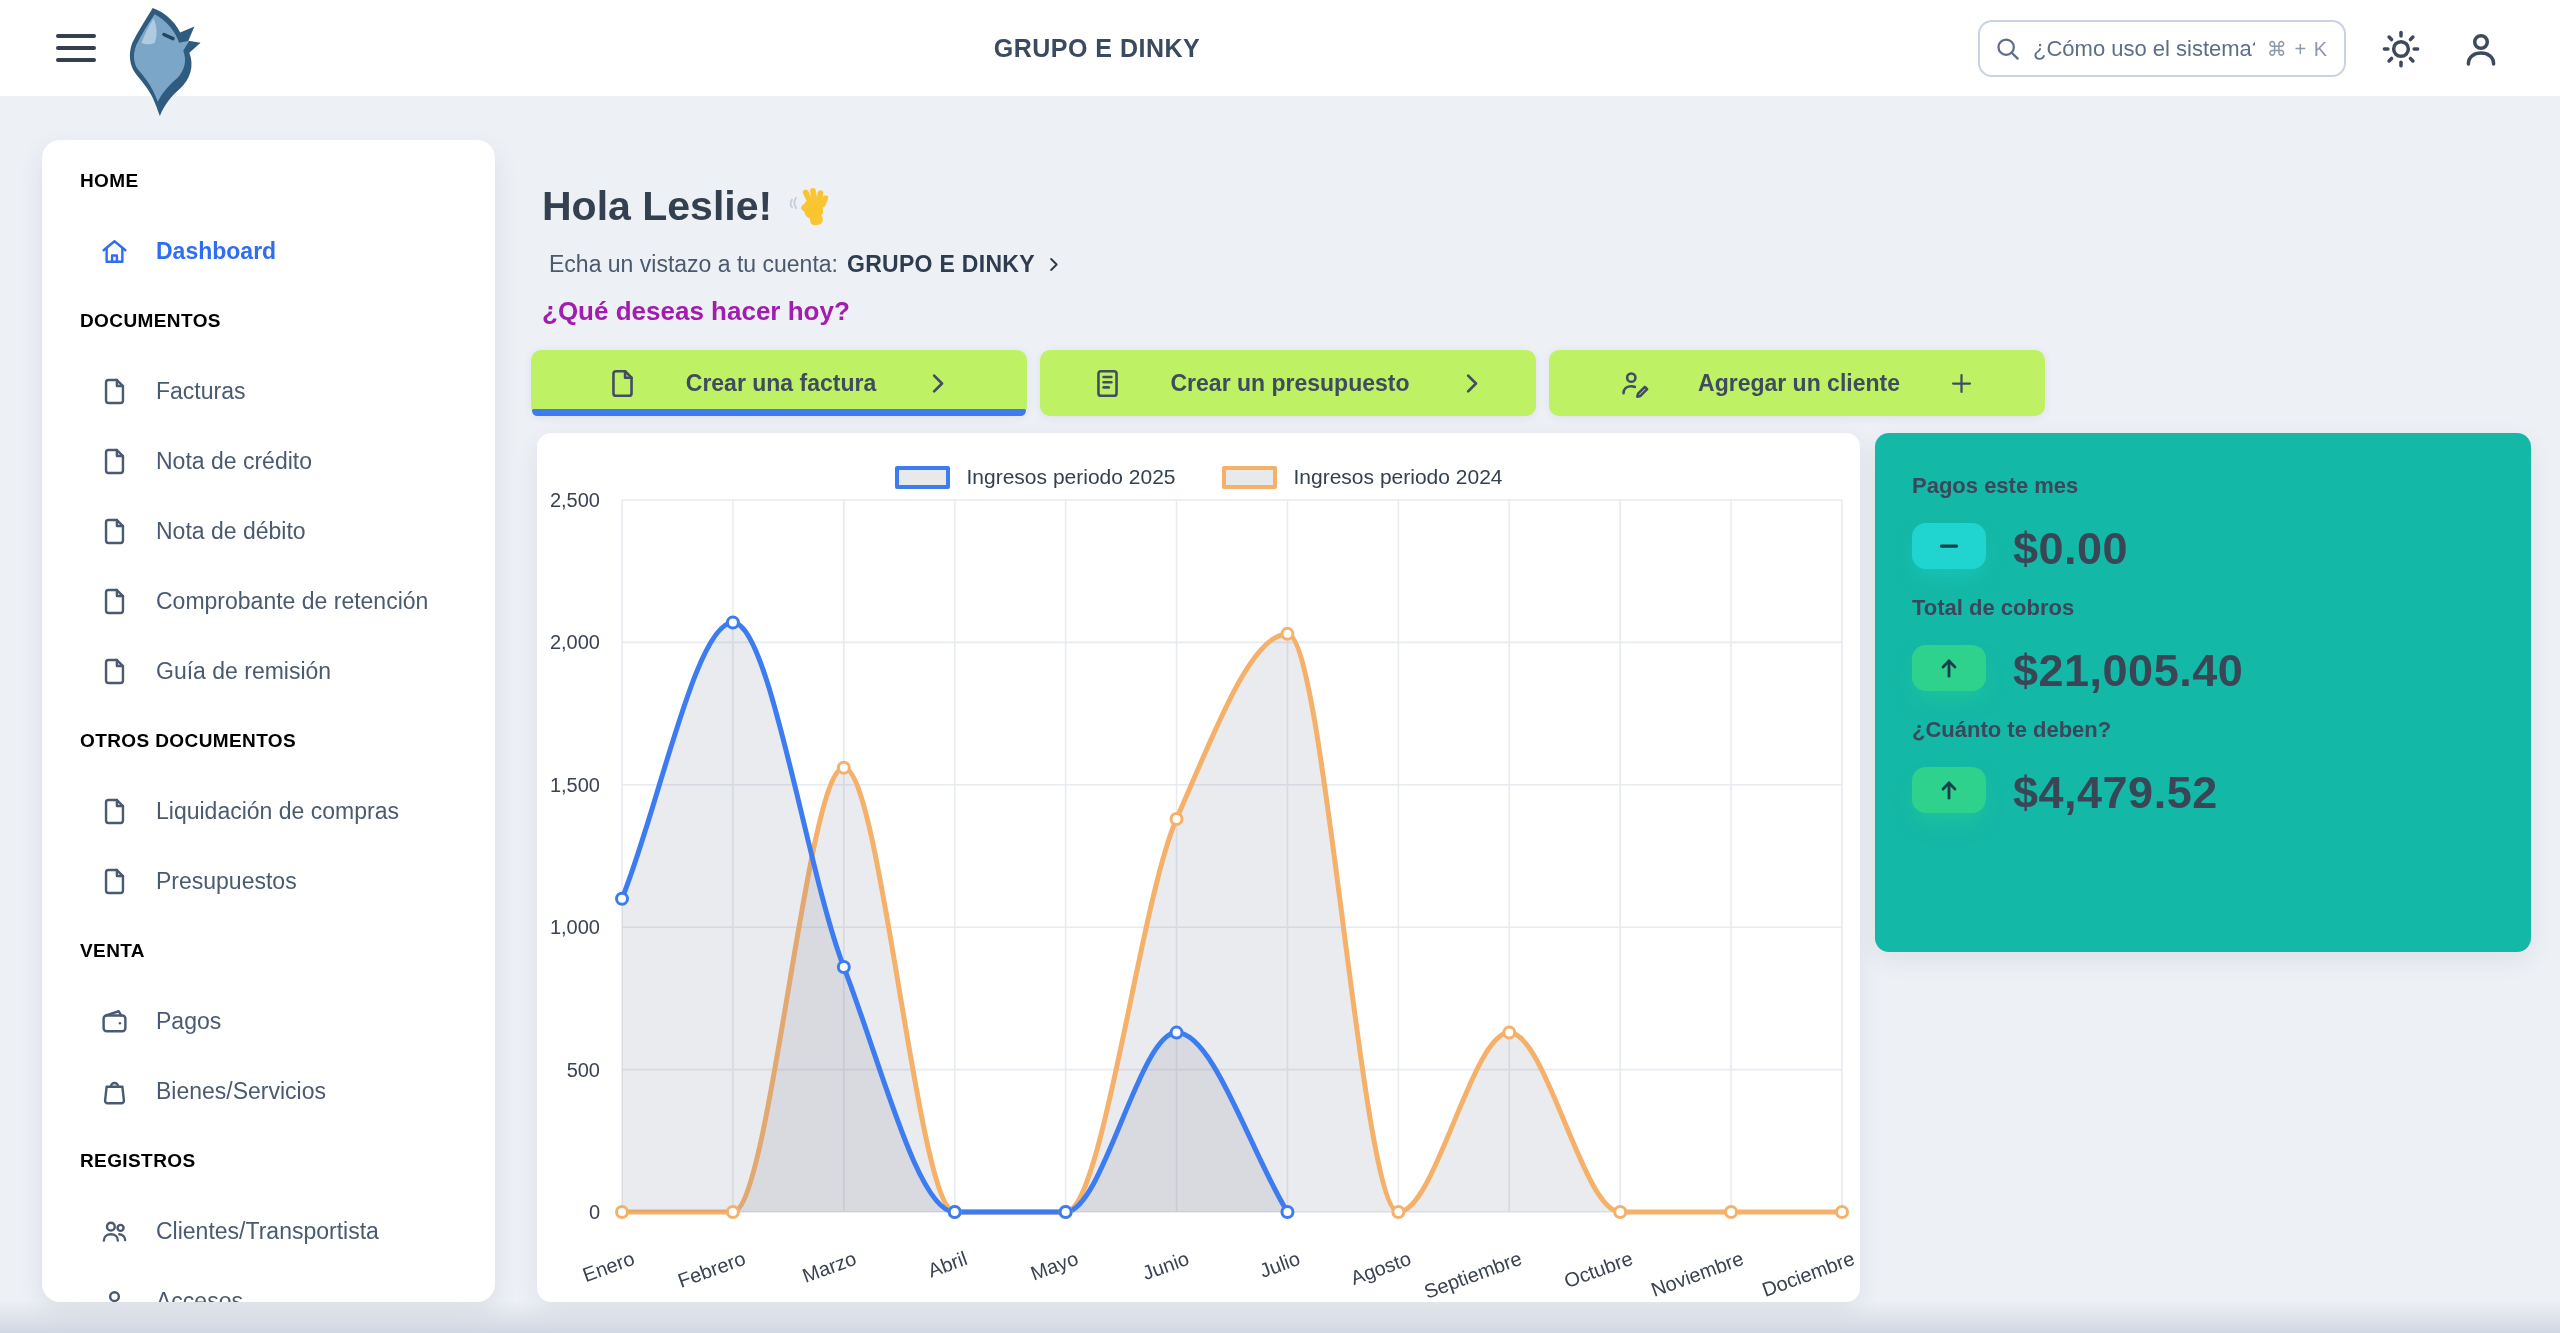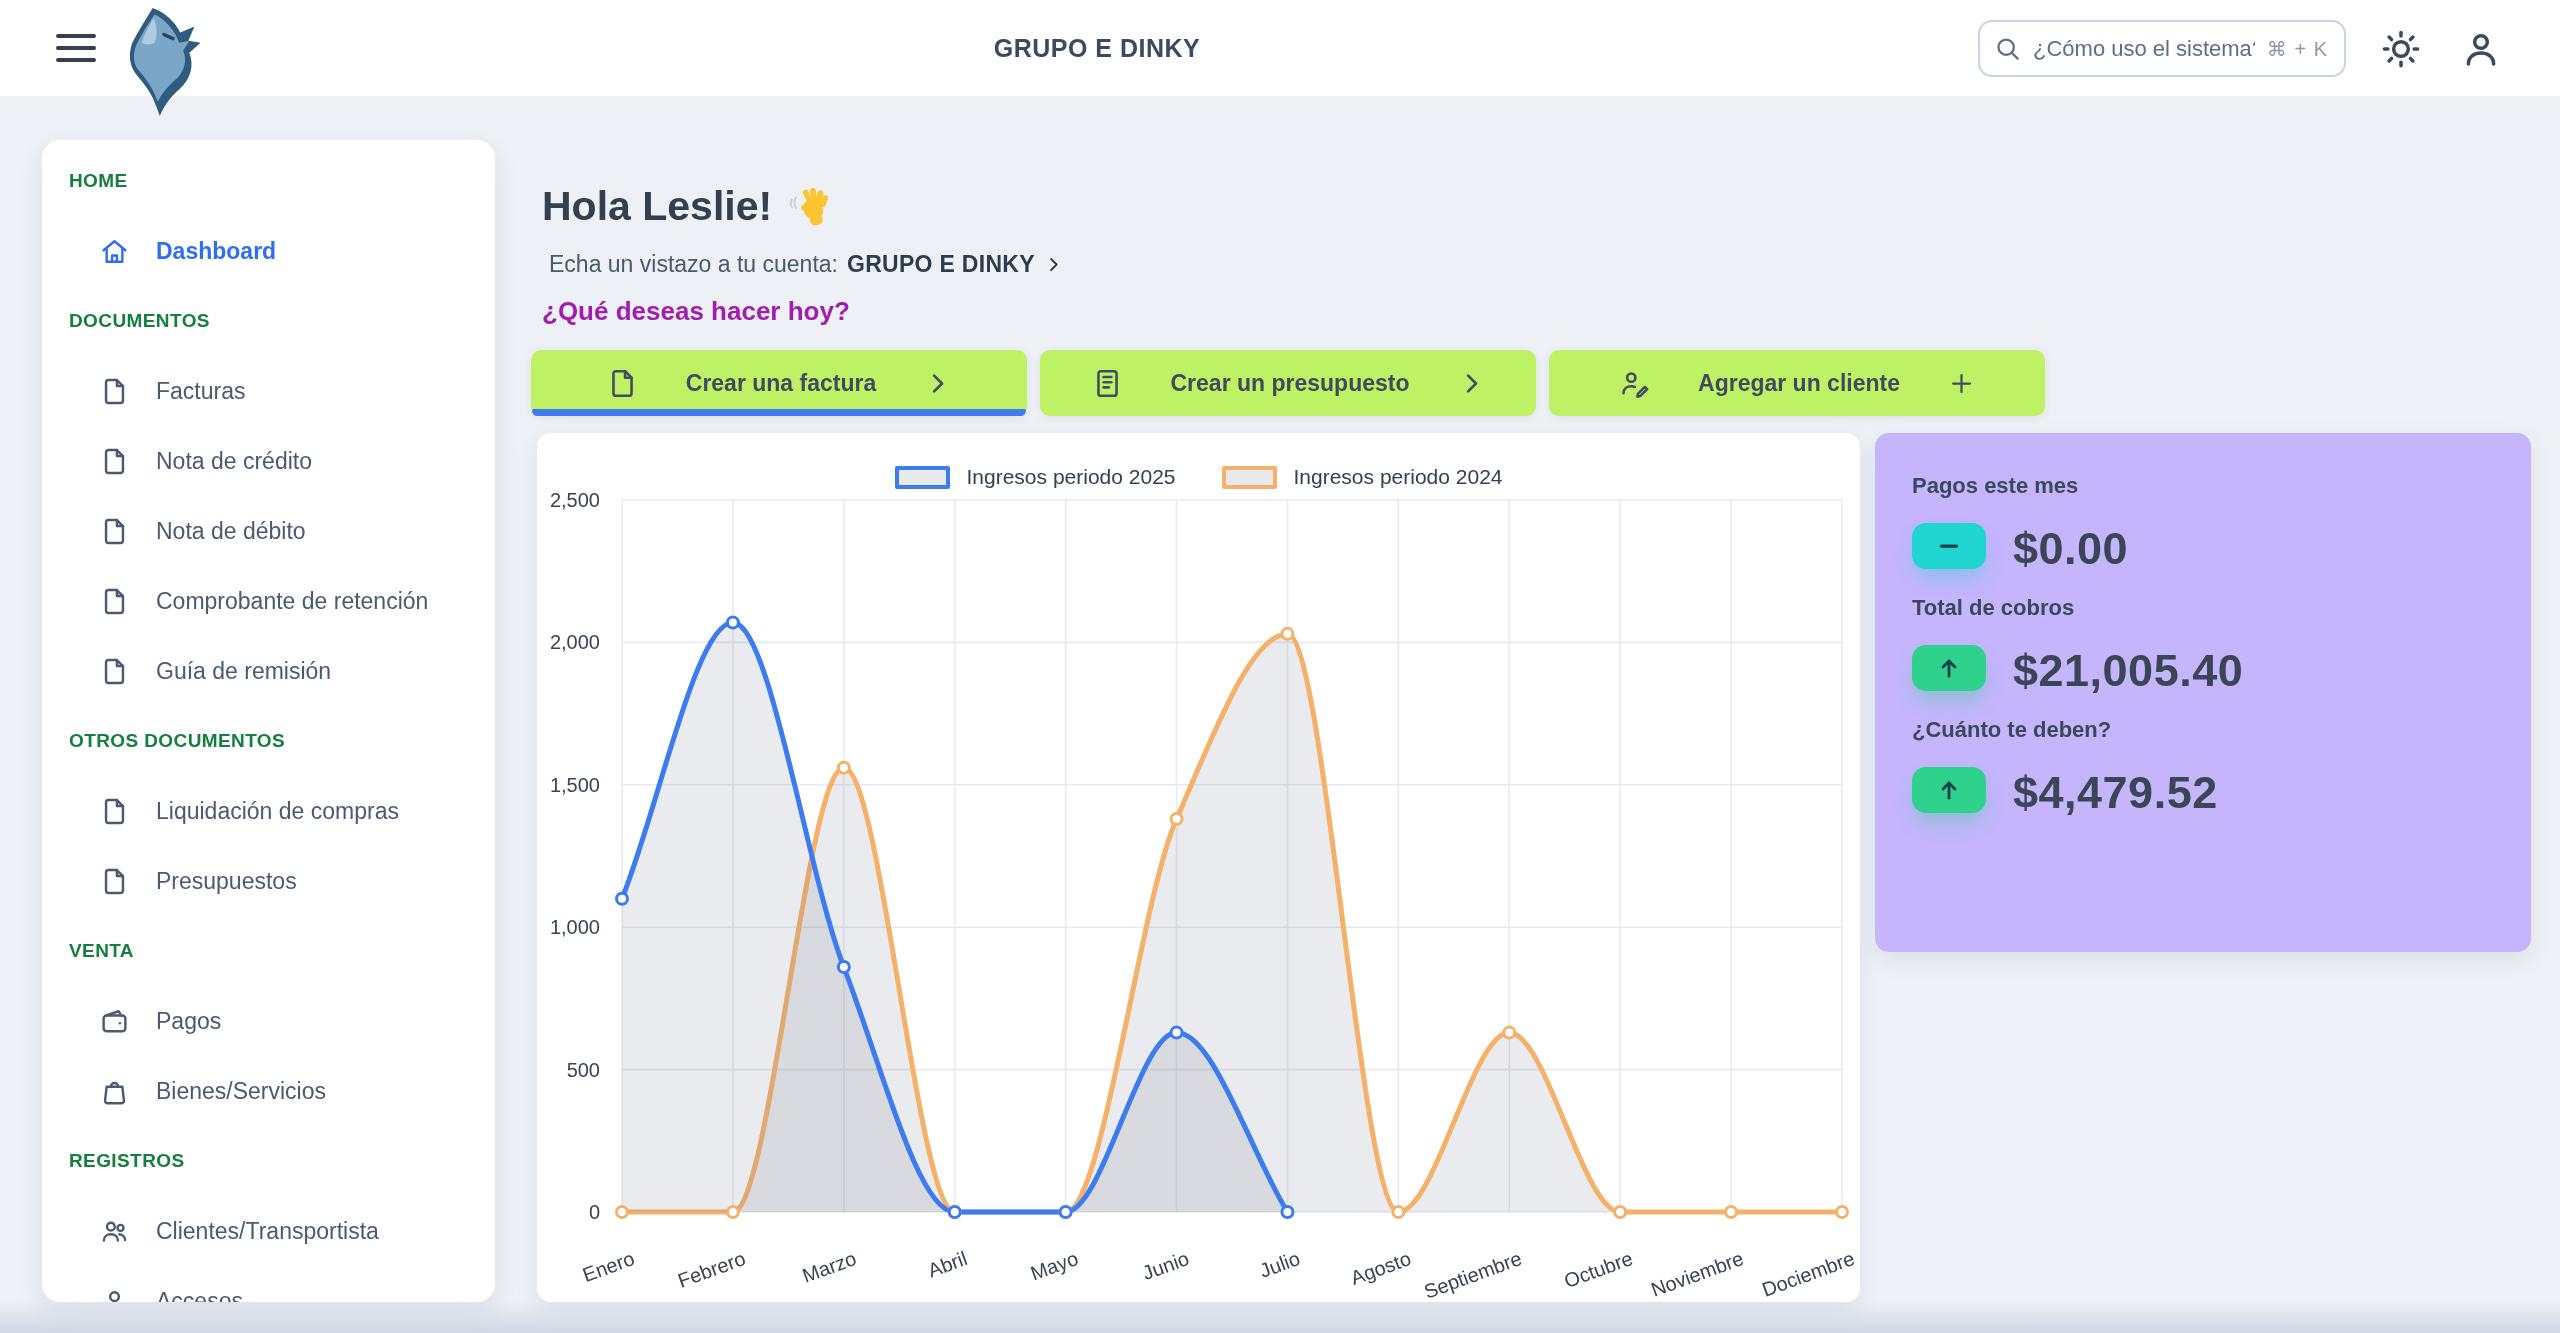--- a/index.html
+++ b/index.html
@@ -16,21 +16,21 @@
   .search-input{flex:1;min-width:0;border:none;outline:none;font-size:22px;color:#49596e;background:transparent}
   .search-input::placeholder{color:#5d6f87}
   .search-shortcut{font-size:20px;color:#8d99ab;white-space:nowrap;letter-spacing:1px}
   .icon-btn{position:absolute;top:28px;width:42px;height:42px;background:none;border:none;cursor:pointer;color:#3d495c;padding:0}
   .icon-btn svg{width:100%;height:100%}
   .icon-btn.sun{left:2380px}
   .icon-btn.user{left:2460px}
   
   .sidebar{position:absolute;left:42px;top:140px;width:453px;height:1162px;background:#fff;border-radius:18px;box-shadow:0 10px 26px rgba(40,60,90,.09);overflow:hidden;padding-top:6px;box-sizing:border-box}
   .side-row{height:70px;display:flex;align-items:center}
-  .side-header{padding-left:27px;font-size:19px;font-weight:700;color:#15803d;letter-spacing:.4px}
+  .side-header{padding-left:38px;font-size:19px;font-weight:700;color:#000000;letter-spacing:.4px}
   .side-item{padding-left:58px;gap:27px;font-size:23px;color:#4a5a70;cursor:pointer}
   .side-item svg{width:29px;height:29px;flex:none}
   .side-item.active{color:#2f6ef0;font-weight:700}
   
   .greeting{position:absolute;left:542px;top:156px;font-size:41px;font-weight:700;color:#33404f;display:flex;align-items:center;gap:16px}
   .greeting .hand{width:44px;height:42px}
   .account-line{position:absolute;left:549px;top:228px;font-size:23px;color:#49596e;display:flex;align-items:center;gap:9px}
   .account-name{font-weight:700;color:#2e3c50;letter-spacing:.3px}
   .account-line .chev{width:19px;height:19px;color:#2e3c50}
   .question{position:absolute;left:542px;top:296px;font-size:26px;font-weight:700;color:#a21caf;margin:0}
@@ -40,21 +40,21 @@
   .action-card svg.lead{width:31px;height:31px;color:#414e62}
   .action-card svg.trail{width:27px;height:27px;color:#414e62}
   .action-card.active::after{content:"";position:absolute;left:1px;right:1px;bottom:0;height:7px;background:#3e7bf0;border-radius:3px 3px 10px 10px}
   
   .chart-card{position:absolute;left:537px;top:433px;width:1323px;height:869px;background:#fff;border-radius:14px;box-shadow:0 8px 24px rgba(40,60,90,.08)}
   .legend{position:absolute;top:32px;left:0;right:0;display:flex;justify-content:center;align-items:flex-start;gap:46px;z-index:2}
   .legend-item{display:flex;align-items:center;gap:17px;font-size:21px;color:#33404f;cursor:pointer}
   .legend-swatch{width:55px;height:23px;border-radius:2px;border:4px solid;background:#e8e9eb;box-sizing:border-box}
   #chart-svg{position:absolute;inset:0;width:100%;height:100%}
   
-  .stats-card{position:absolute;left:1875px;top:433px;width:656px;height:519px;background:#c4b5fd;border-radius:14px;box-shadow:0 8px 24px rgba(40,60,90,.08);padding:40px 0 0 37px;box-sizing:border-box}
+  .stats-card{position:absolute;left:1875px;top:433px;width:656px;height:519px;background:#14b8a6;border-radius:14px;box-shadow:0 8px 24px rgba(40,60,90,.08);padding:40px 0 0 37px;box-sizing:border-box}
   .stat-label{font-size:22px;font-weight:600;color:#3b475a;margin:0 0 24px}
   .stat-row{display:flex;align-items:flex-start;gap:27px;margin-bottom:26px;height:46px}
   .stat-group{margin-bottom:26px}
   .stat-badge{width:74px;height:46px;border-radius:14px;display:flex;align-items:center;justify-content:center;color:#17404c;flex:none}
   .stat-badge svg{width:26px;height:26px}
   .stat-value{font-size:45px;font-weight:600;color:#3a4556;letter-spacing:.5px}
   .page-bottom-shadow{position:absolute;left:0;right:0;bottom:0;height:32px;background:linear-gradient(to bottom,rgba(237,240,245,0),rgba(186,196,212,.55))}
 </style>
 </head>
 <body>

